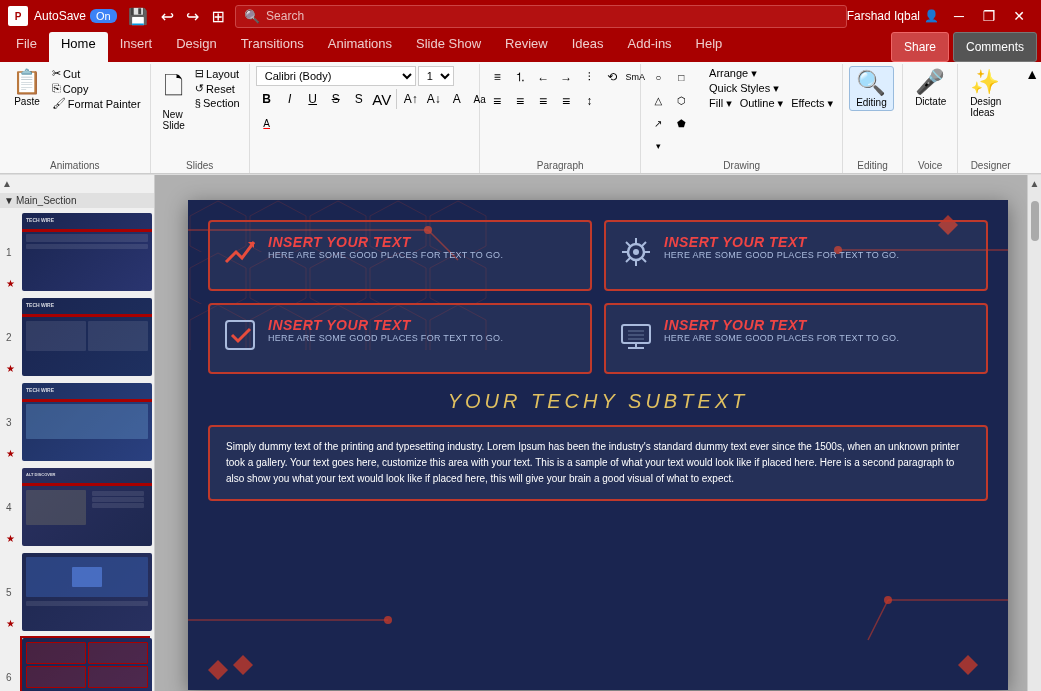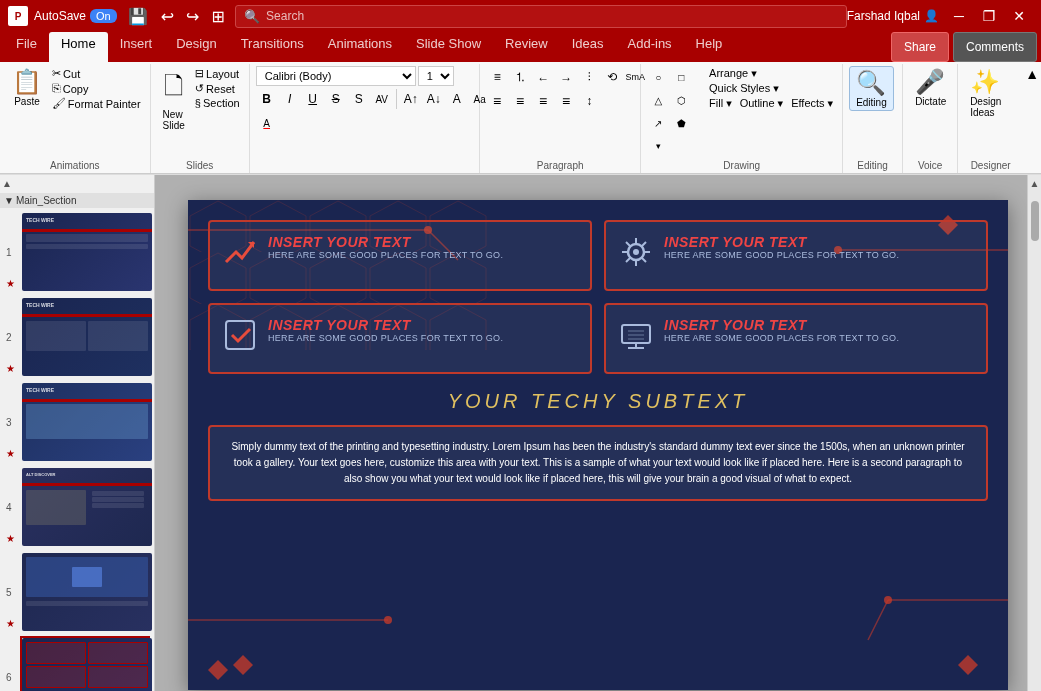--- a/index.html
+++ b/index.html
@@ -142,21 +142,21 @@
       border: 2px solid #c0392b;
       border-radius: 4px;
       padding: 12px 16px;
       background: rgba(255,255,255,0.05);
     }
 
     .slide-body-box p {
       color: white;
       font-size: 10px;
       line-height: 1.6;
-      text-align: center;
+      text-align: left;
     }
     
     .rg { display: flex; flex-direction: column; border-right: 1px solid #ddd; padding: 0 6px; }
     .rg-inner { display: flex; align-items: flex-start; gap: 1px; padding: 2px 0; flex: 1; }
     .rg-label { font-size: 10px; color: #555; text-align: center; padding: 1px 0 2px; }
     
     .big-btn { display: flex; flex-direction: column; align-items: center; padding: 2px 6px; cursor: pointer; border-radius: 3px; }
     .big-btn .bi { font-size: 24px; }
     .big-btn .bl { font-size: 10px; }
     
@@ -298,21 +298,21 @@
           <select class="format-size" style="width:36px;height:20px;font-size:11px;">
             <option>16</option>
           </select>
         </div>
         <div style="display:flex;gap:1px;align-items:center;">
           <div class="fmt-btn" style="font-weight:bold;">B</div>
           <div class="fmt-btn" style="font-style:italic;">I</div>
           <div class="fmt-btn" style="text-decoration:underline;">U</div>
           <div class="fmt-btn" style="text-decoration:line-through;">S</div>
           <div class="fmt-btn">S</div>
-          <div class="fmt-btn" style="font-size:10px;">AV</div>
+          <div class="fmt-btn" style="font-size:15px;">AV</div>
           <div class="format-sep"></div>
           <div class="fmt-btn">A↑</div>
           <div class="fmt-btn">A↓</div>
           <div class="fmt-btn">A</div>
           <div class="fmt-btn" style="font-size:10px;">Aa</div>
         </div>
         <div style="display:flex;gap:1px;align-items:center;">
           <div class="fmt-btn" style="font-size:10px;text-decoration:underline;text-decoration-color:red;">A</div>
         </div>
       </div>

